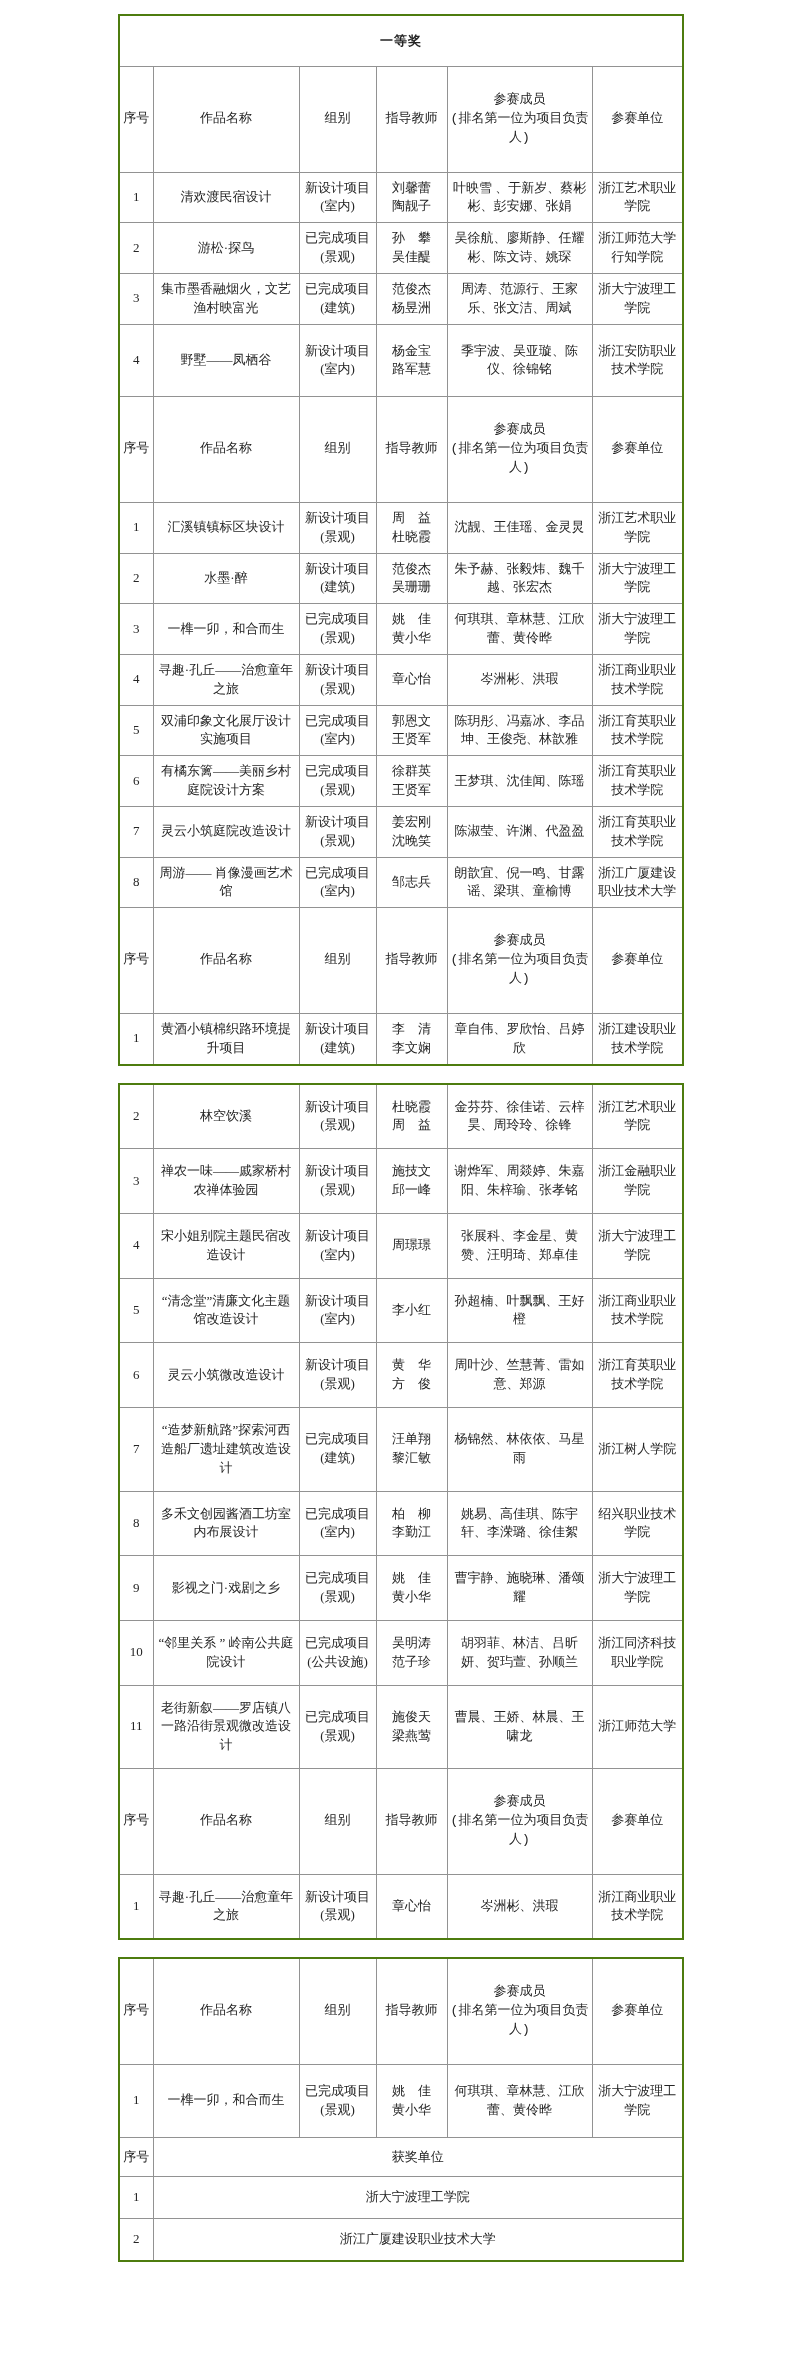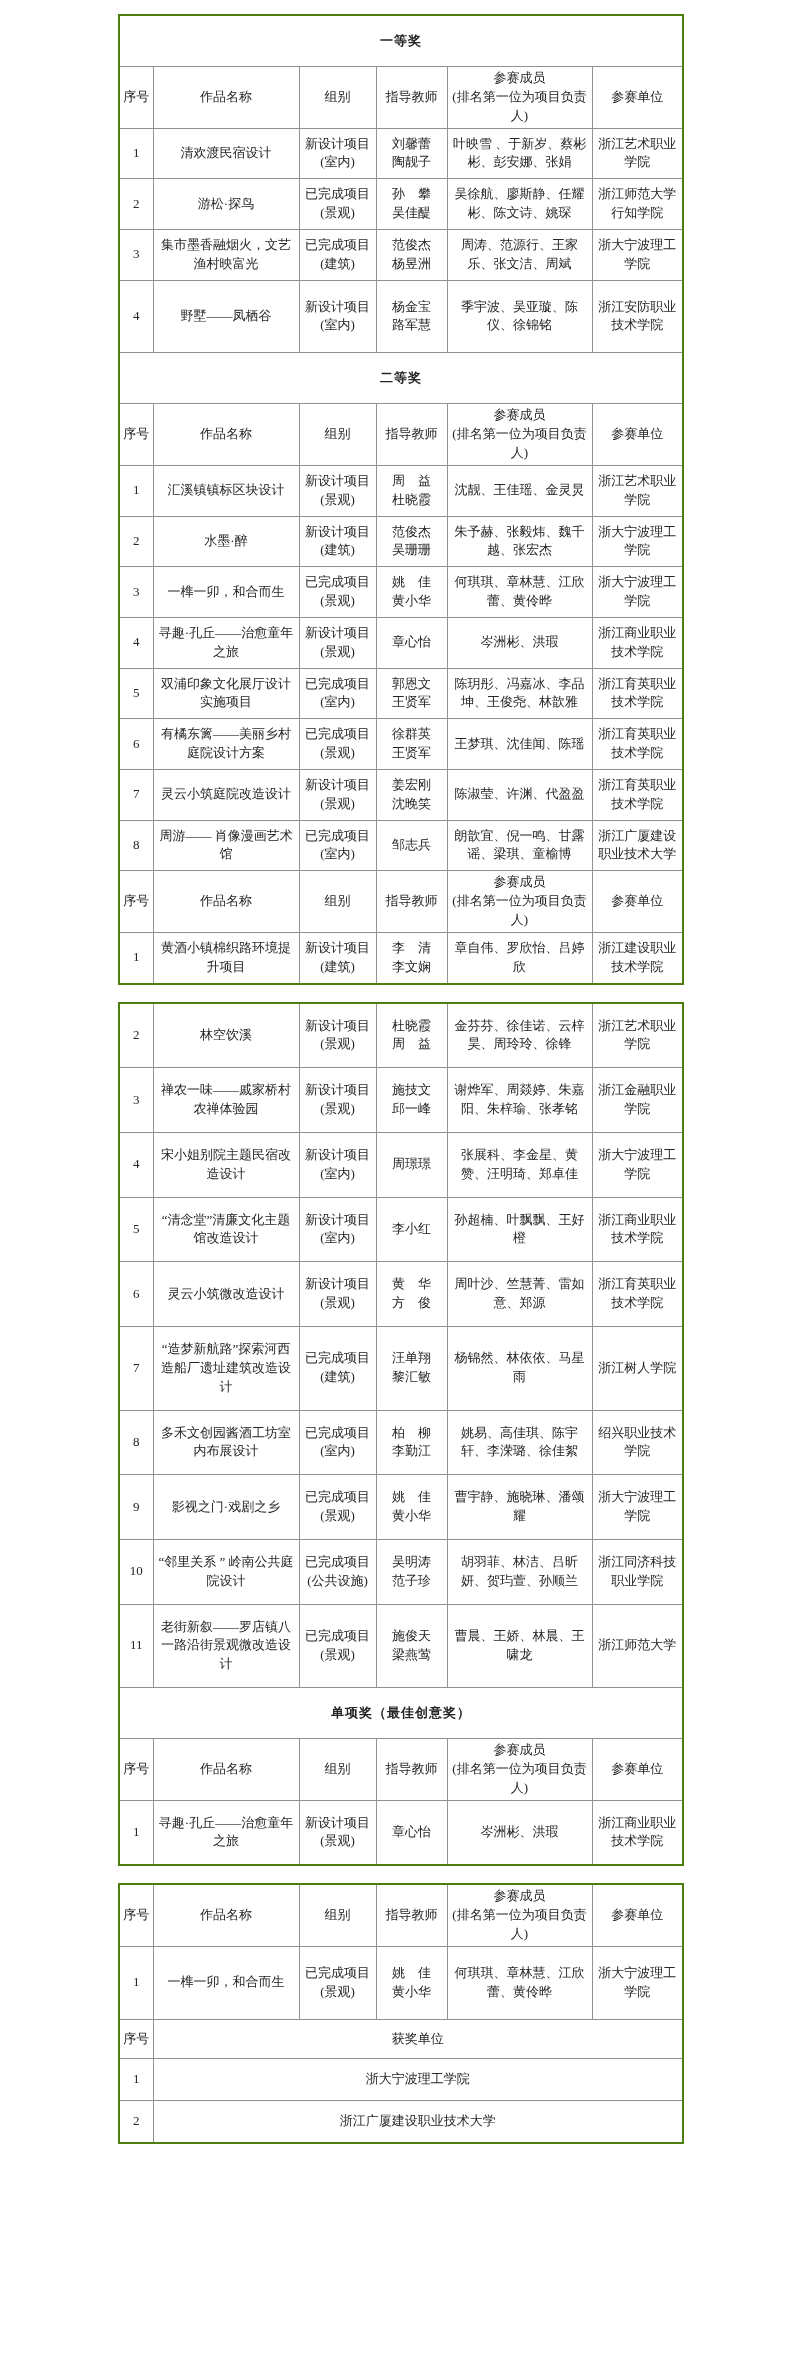--- a/index.html
+++ b/index.html
@@ -26,21 +26,21 @@
     padding:5px 3px;
     word-break:break-all;
     overflow-wrap:break-word;
   }
   td.title-cell{
     font-size:16px;
     font-weight:bold;
     height:40px;
     letter-spacing:1px;
   }
-  tr.head-row td{padding:2px 2px;}
+  tr.head-row td{padding:24px 2px;font-family:Liberation Mono, monospace;}
   td.work-cell{text-align:left;padding-left:4px;}
   tr.body-row td{padding-top:6px;padding-bottom:6px;min-height:46px;}
   tr.tall-row td{padding-top:13px;padding-bottom:13px;}
   tr.xtall-row td{padding-top:17px;padding-bottom:17px;}
   .members-note{display:block;}
   .t-line{display:block;}
   tr.org-head td{padding:10px 2px;}
   tr.org-row td{padding:11px 3px;}
 </style>
 </head>
@@ -121,23 +121,20 @@
               <span class="t-line">新设计项目</span>
               <span class="t-line">(室内)</span>
             </td>
             <td class="teacher-cell">
               <span class="t-line">杨金宝</span>
               <span class="t-line">路军慧</span>
             </td>
             <td class="members-cell">季宇波、吴亚璇、陈仪、徐锦铭</td>
             <td class="unit-cell">浙江安防职业技术学院</td>
           </tr>
-          <tr class="title-row">
-            <td class="title-cell" colspan="6">二等奖</td>
-          </tr>
           <tr class="head-row">
             <td>序号</td>
             <td>作品名称</td>
             <td>组别</td>
             <td>指导教师</td>
             <td>
               <span class="members-note">参赛成员</span>
               <span class="members-note">(排名第一位为项目负责人)</span>
             </td>
             <td>参赛单位</td>
@@ -419,23 +416,20 @@
             <td class="group-cell">
               <span class="t-line">已完成项目</span>
               <span class="t-line">(景观)</span>
             </td>
             <td class="teacher-cell">
               <span class="t-line">施俊天</span>
               <span class="t-line">梁燕莺</span>
             </td>
             <td class="members-cell">曹晨、王娇、林晨、王啸龙</td>
             <td class="unit-cell">浙江师范大学</td>
-          </tr>
-          <tr class="title-row">
-            <td class="title-cell" colspan="6">单项奖（最佳创意奖）</td>
           </tr>
           <tr class="head-row">
             <td>序号</td>
             <td>作品名称</td>
             <td>组别</td>
             <td>指导教师</td>
             <td>
               <span class="members-note">参赛成员</span>
               <span class="members-note">(排名第一位为项目负责人)</span>
             </td>

